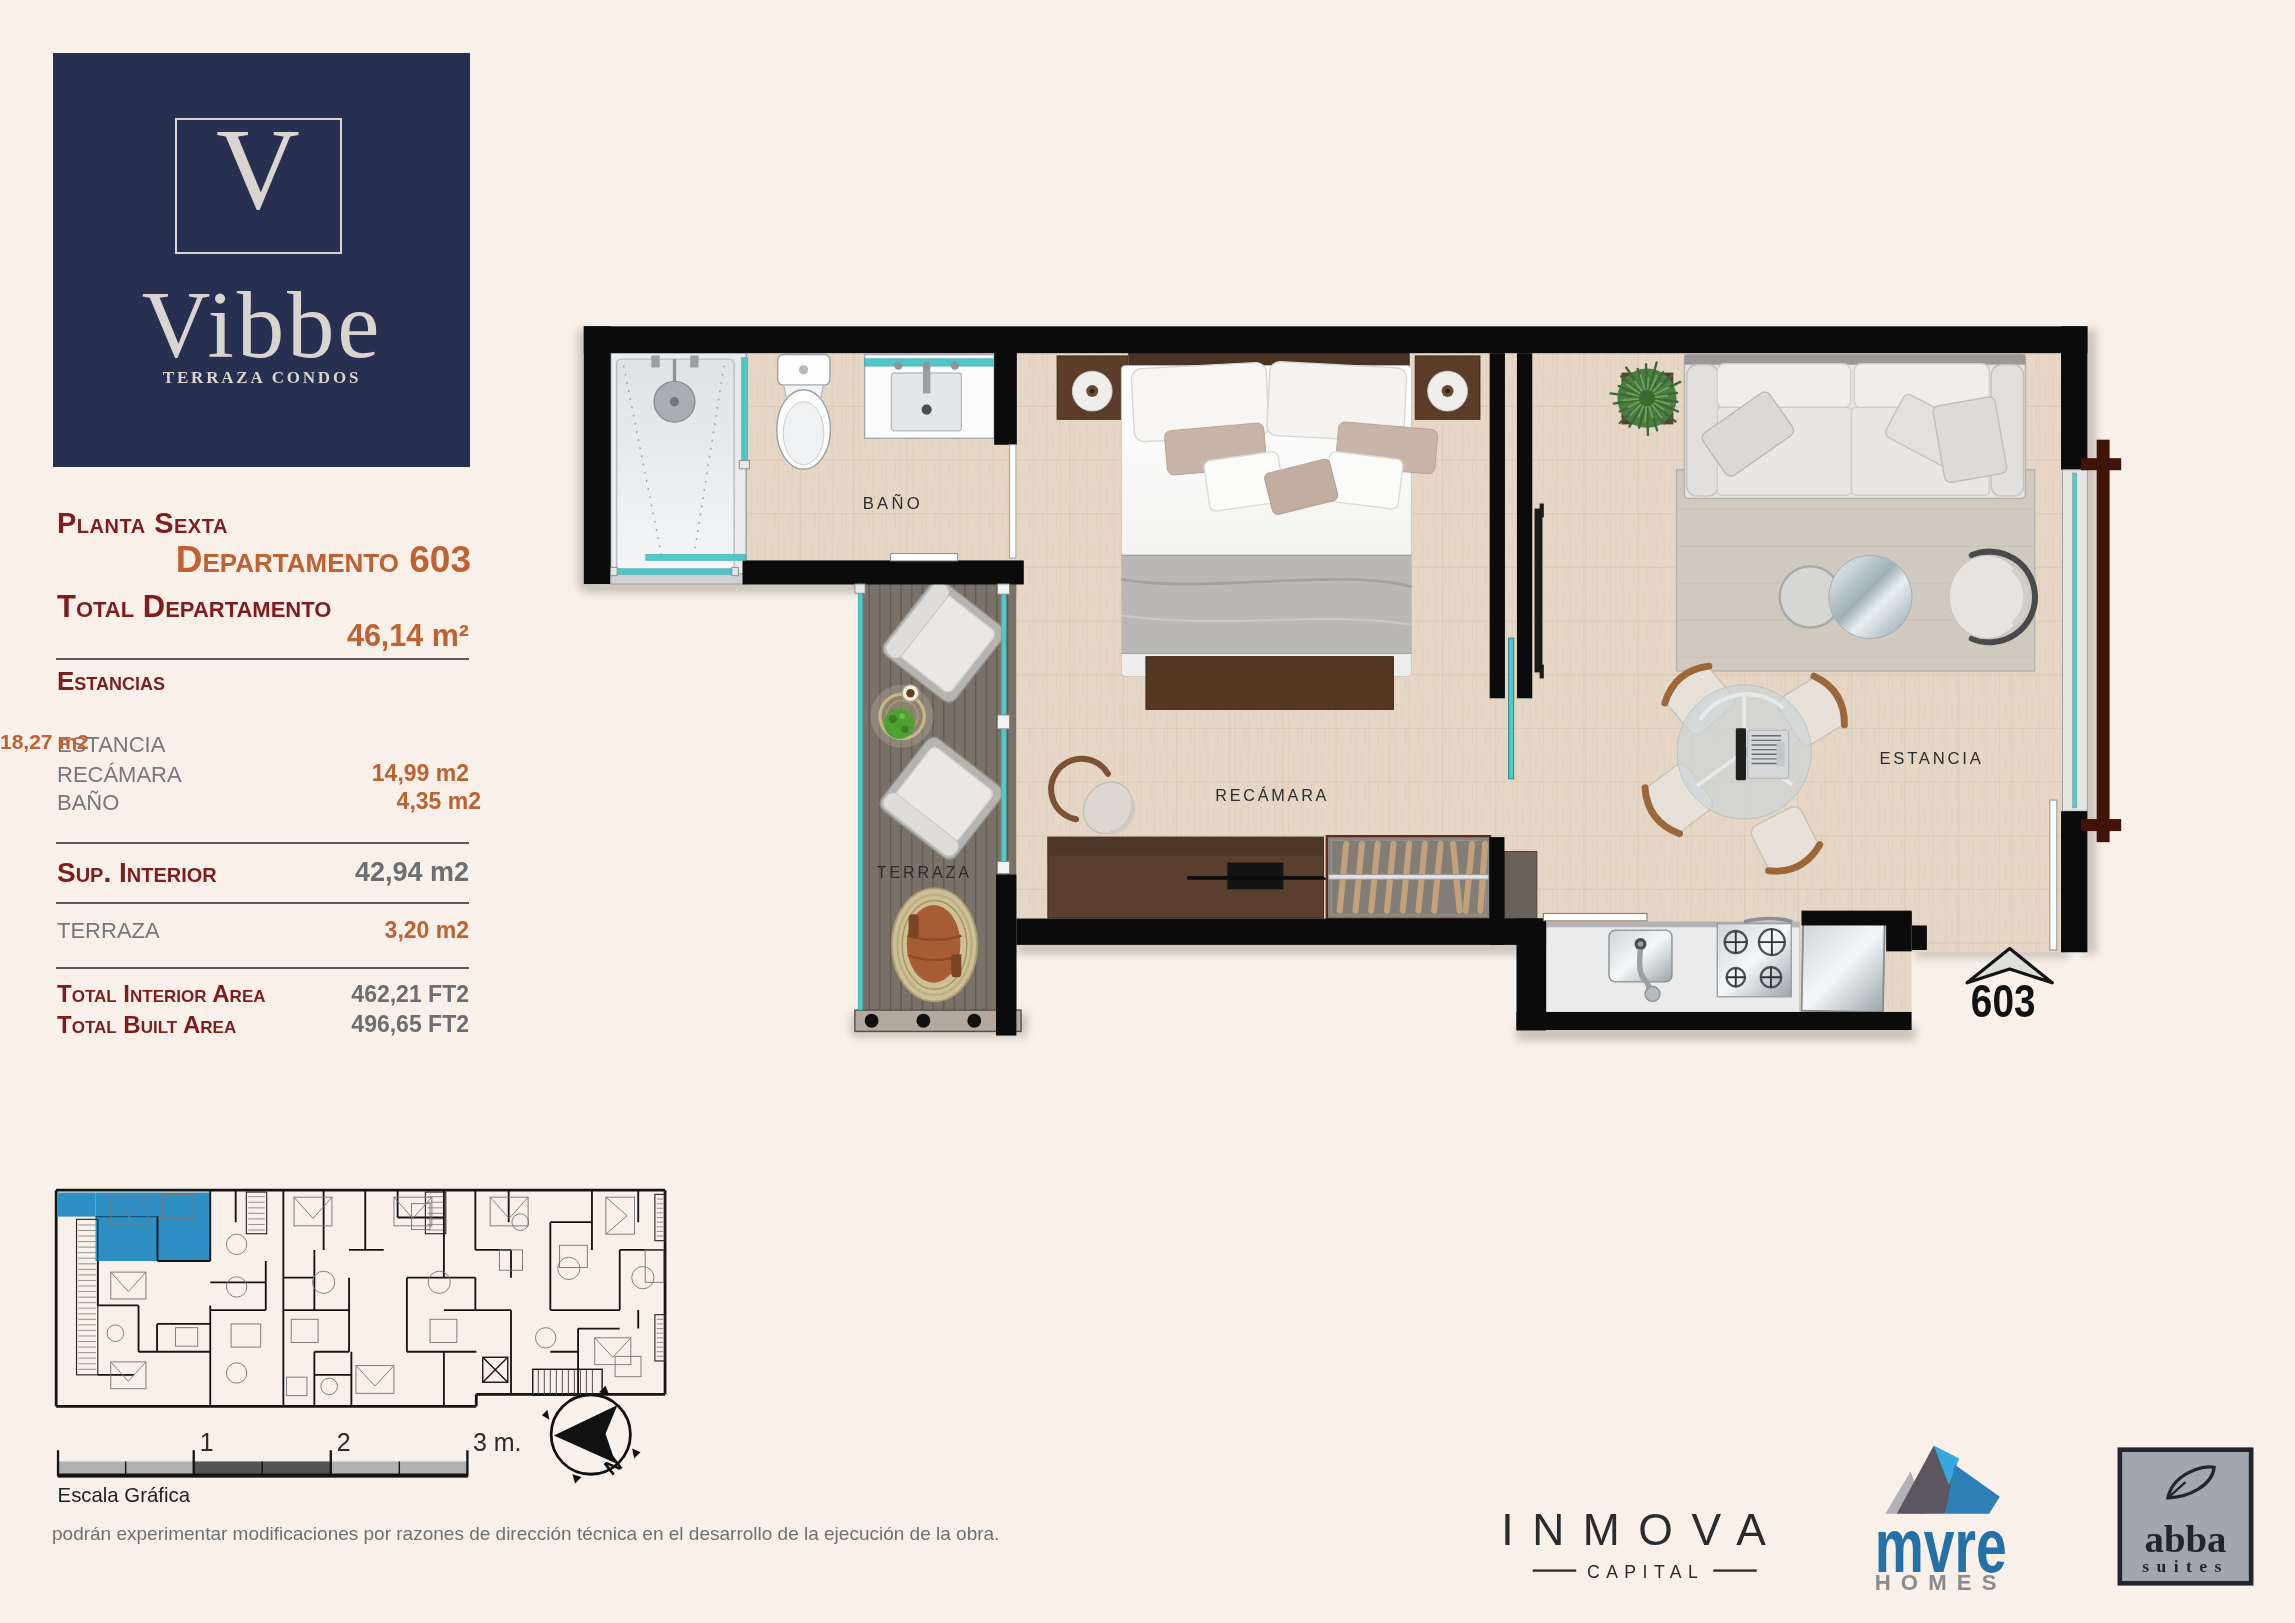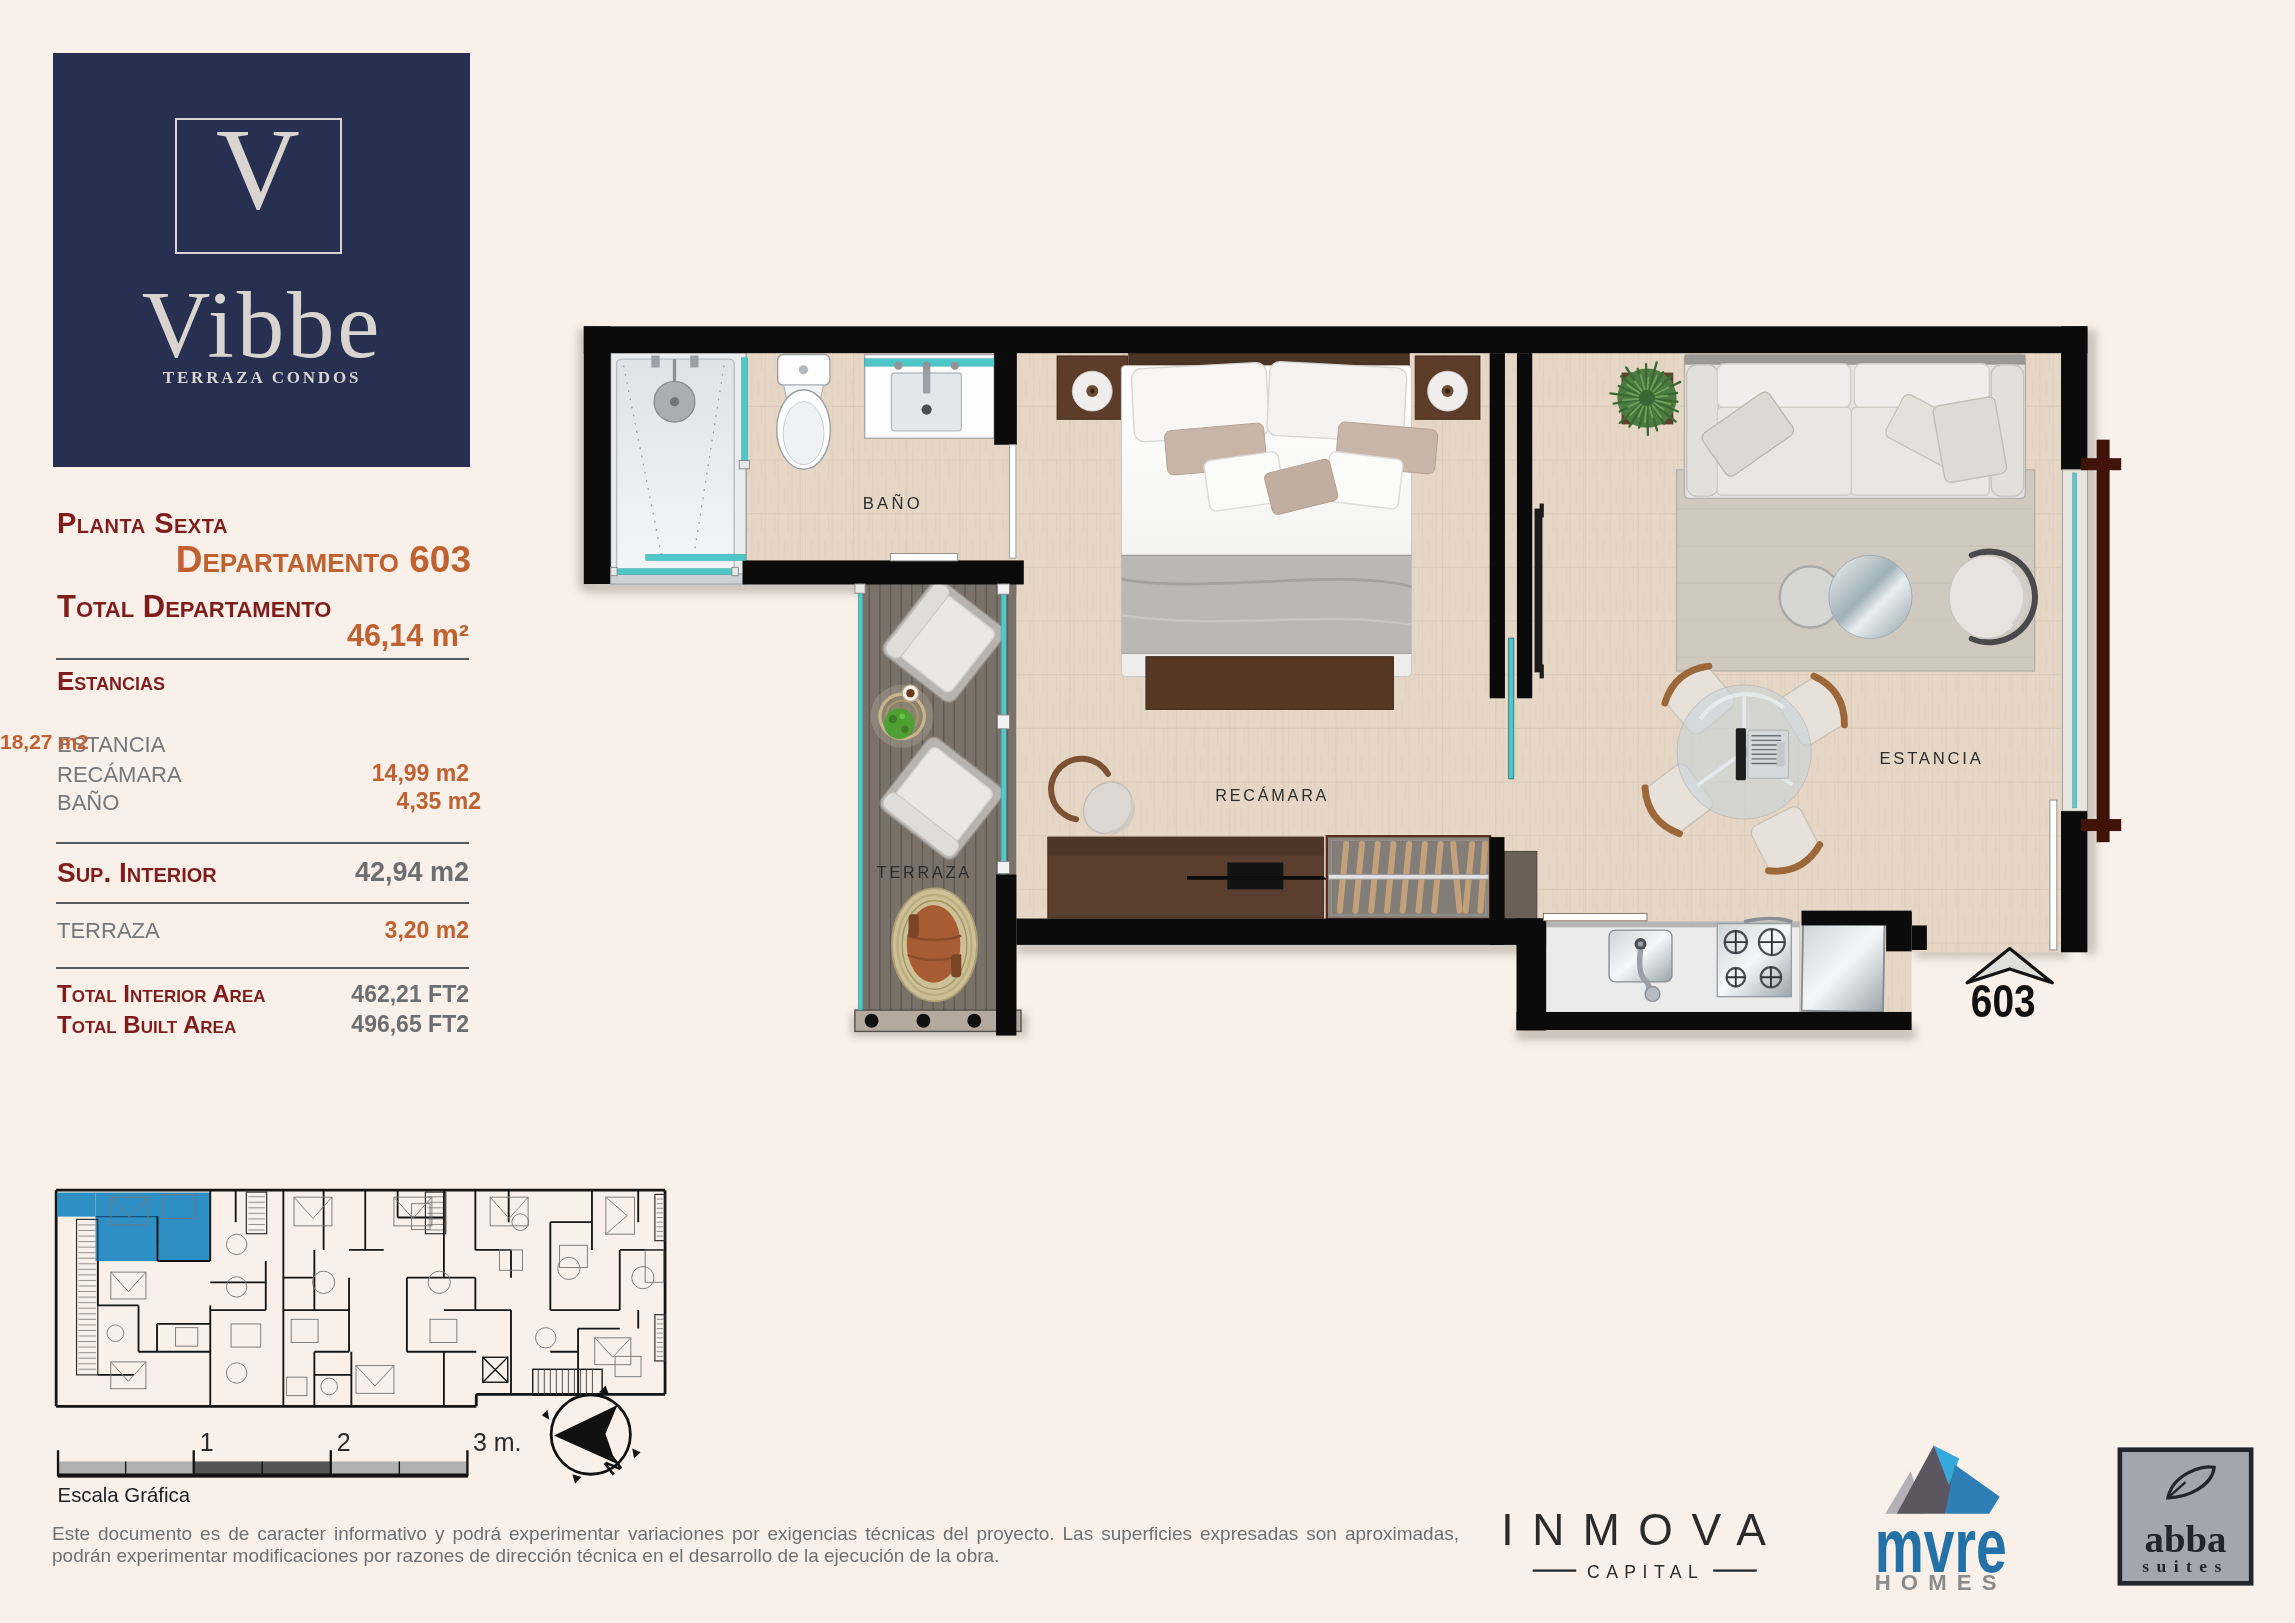--- a/index.html
+++ b/index.html
@@ -659,21 +659,20 @@
 <circle cx="1278" cy="3102" r="86" fill="none" stroke="#111" stroke-width="6"></circle>
 <path d="M1296,3010 l14,-14 l8,20 Z" fill="#111"></path>
 <path d="M1368,3132 l18,8 l-14,14 Z" fill="#111"></path>
 <path d="M1258,3194 l-14,14 l-6,-20 Z" fill="#111"></path>
 <path d="M1188,3070 l-16,-10 l12,-12 Z" fill="#111"></path>
 <path d="M 1198,3104 L 1336,3038 L 1310,3100 L 1332,3164 Z" fill="#111"></path>
 <text x="1312" y="3196" font-size="46" font-weight="bold" fill="#111" font-family="Liberation Sans" transform="rotate(-38 1312 3178)">N</text>
 </svg>
 
 <div class="abs" style="left:52px;top:1523px;width:1407px;font-size:19px;line-height:22px;color:#6f7072;">
-<div style="text-align:justify;text-align-last:justify;">Este documento es de caracter informativo y podrá experimentar variaciones por exigencias técnicas del proyecto. Las superficies expresadas son aproximadas,</div>
 <div>podrán experimentar modificaciones por razones de dirección técnica en el desarrollo de la ejecución de la obra.</div>
 </div>
 
 <svg class="abs" style="left:1504px;top:1499px;" width="287" height="102" viewBox="0 0 620 220">
 <text x="300" y="100" text-anchor="middle" font-size="96" letter-spacing="40" fill="#2b2b2b" font-family="Liberation Sans">INMOVA</text>
 <text x="306" y="170" text-anchor="middle" font-size="38" letter-spacing="14" fill="#2b2b2b" font-family="Liberation Sans">CAPITAL</text>
 <rect x="62" y="152" width="94" height="5" fill="#2b2b2b"></rect>
 <rect x="452" y="152" width="94" height="5" fill="#2b2b2b"></rect>
 </svg>
 

